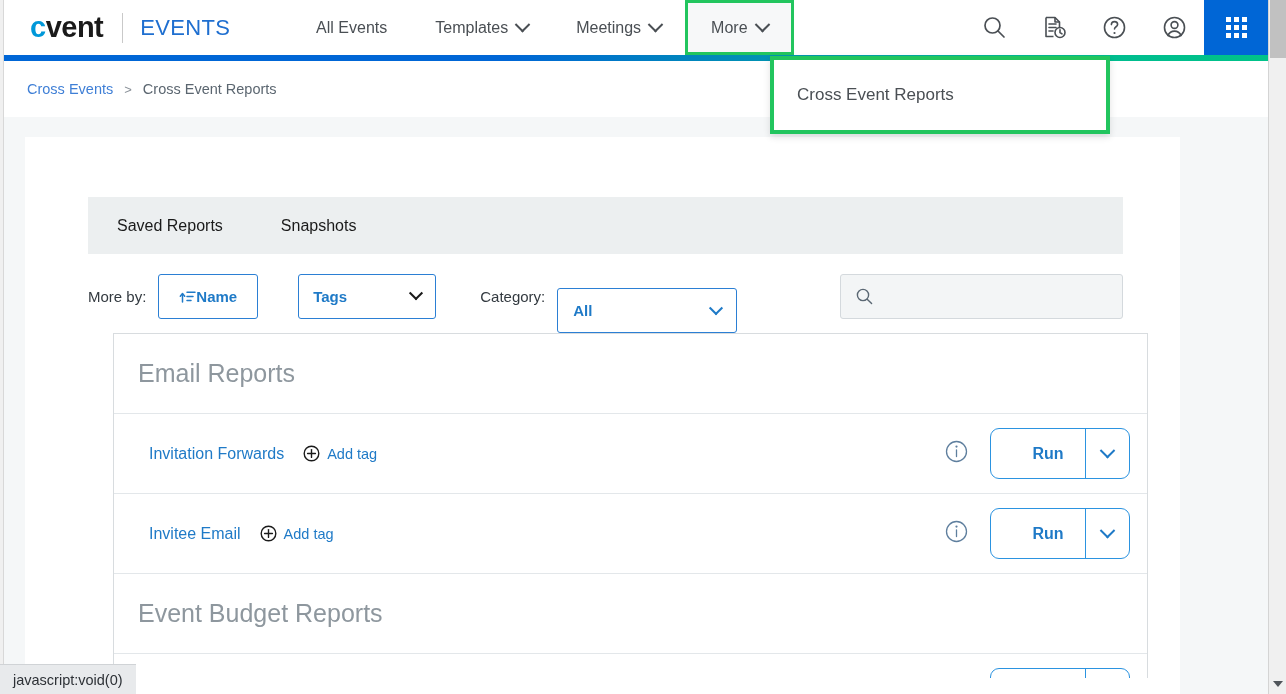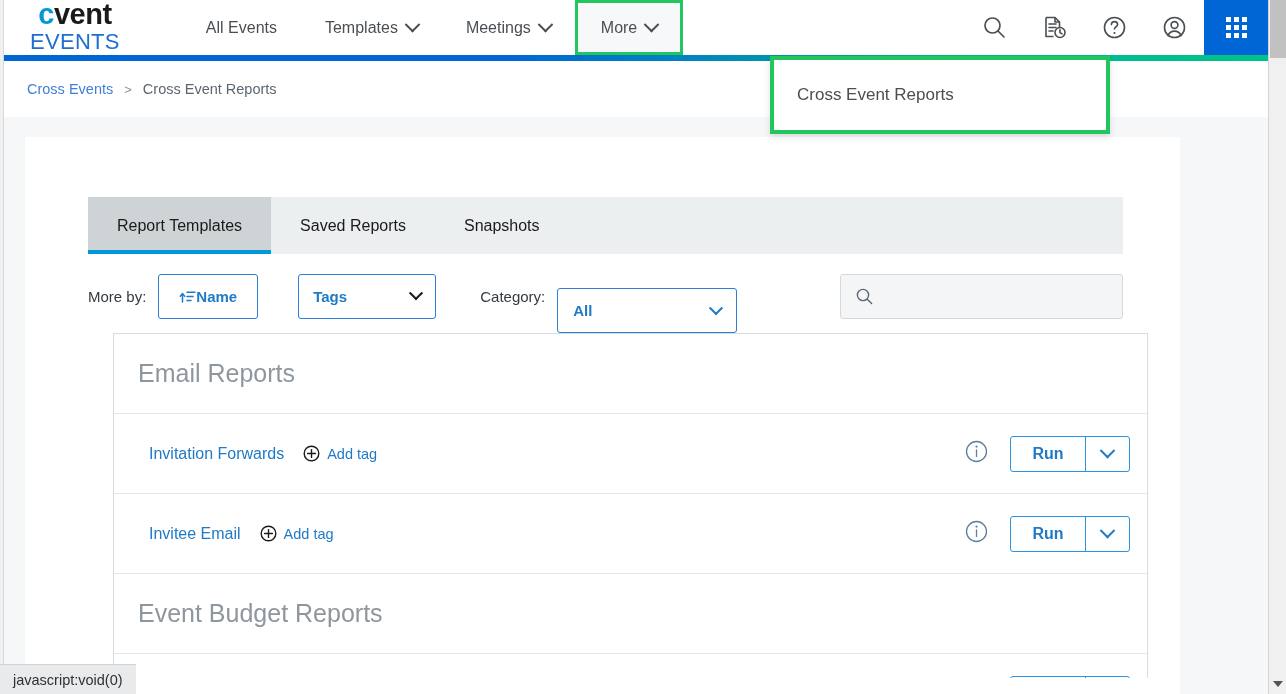--- a/index.html
+++ b/index.html
@@ -29,21 +29,20 @@
   #topnav {
     position: absolute; left: 0; top: 0;
     width: 1268px; height: 55px;
     background: #ffffff;
     display: flex; align-items: center;
     z-index: 20;
   }
   #brand {
     display: flex; align-items: center; height: 55px;
     padding-left: 30px;
-    flex-direction: column;
   }
   .logo-cvent {
     font-size: 29px; font-weight: bold; letter-spacing: -0.5px;
     color: #1a1a1a; line-height: 1;
   }
   .logo-cvent .c { color: #0098d9; }
   .brand-sep {
     width: 1px; height: 30px; background: #c9c9c9;
     margin: 0 17px 0 19px;
   }
@@ -214,22 +213,22 @@
   }
   .row-title { font-size: 16px; color: #1f7ac7; cursor: pointer; }
   .add-tag {
     display: flex; align-items: center; gap: 7px;
     margin-left: 19px; cursor: pointer;
   }
   .add-tag .lbl { font-size: 14.5px; color: #1f7ac7; }
   .row-right { margin-left: auto; display: flex; align-items: center; gap: 22px; }
   .info-icon { cursor: pointer; }
   .runbtn {
-    display: flex; align-items: stretch; height: 36px;
-    border: 1px solid #2b93e0; border-radius: 3px;
+    display: flex; align-items: stretch; height: 51px;
+    border: 1px solid #2b93e0; border-radius: 9px; padding-left: 20px;
   }
   .runbtn .main {
     display: flex; align-items: center; justify-content: center;
     width: 74px; font-size: 16px; color: #1f7ac7; font-weight: bold;
     cursor: pointer;
   }
   .runbtn .split { width: 1px; background: #2b93e0; }
   .runbtn .arrow {
     width: 43px; display: flex; align-items: center; justify-content: center;
     cursor: pointer;
@@ -359,23 +358,20 @@
   <div id="breadcrumb">
     <span class="crumb-link">Cross Events</span>
     <span class="crumb-sep">&gt;</span>
     <span class="crumb-cur">Cross Event Reports</span>
   </div>
 
   <div id="page">
     <div id="card">
 
       <div id="tabs">
-        <div class="tab active">
-          <span>Report Templates</span>
-        </div>
         <div class="tab">
           <span>Saved Reports</span>
         </div>
         <div class="tab">
           <span>Snapshots</span>
         </div>
       </div>
 
       <div id="filters">
         <span class="flabel">More by:</span>

